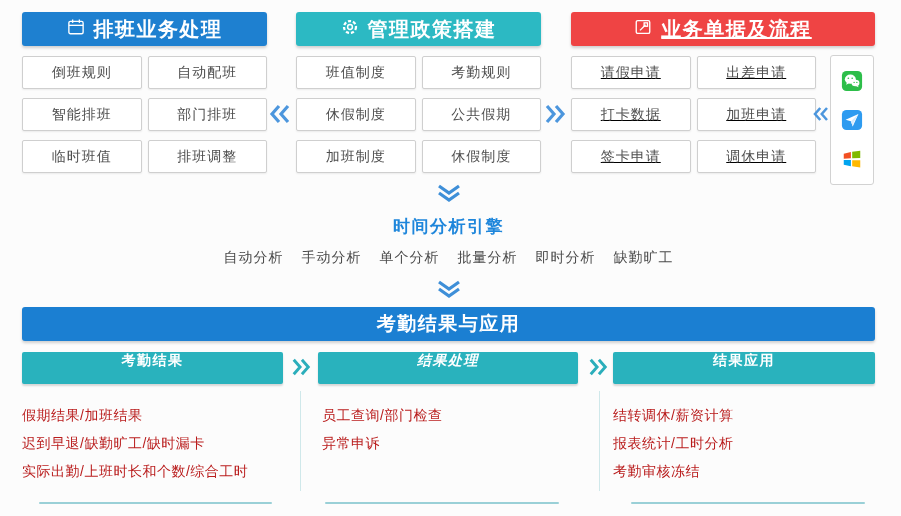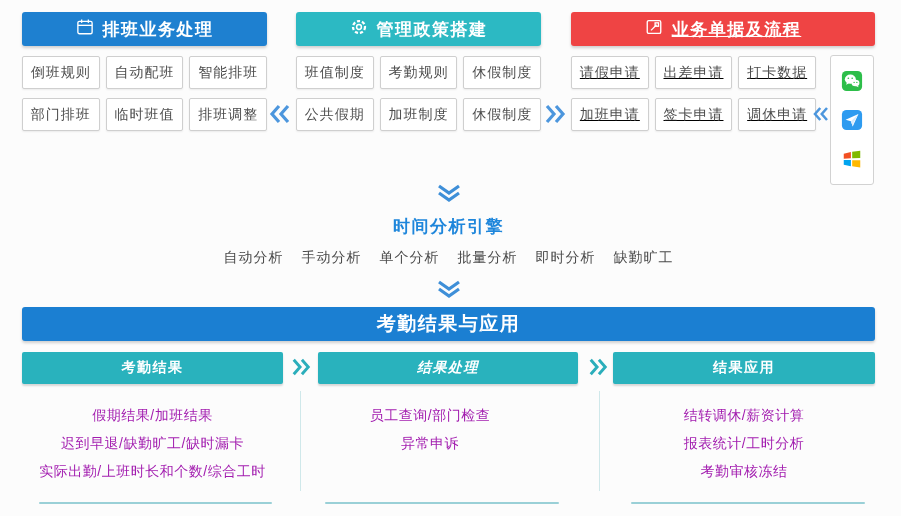--- a/index.html
+++ b/index.html
@@ -5,25 +5,25 @@
   html,body{margin:0;padding:0;background:#fff;}
   body{font-family:"Liberation Sans","DejaVu Sans",sans-serif;}
   .stage{position:relative;width:901px;height:516px;background:#fcfcfc;overflow:hidden;}
 
   
   .sec{position:absolute;top:12px;}
   .sec1{left:22px;width:245px;}
   .sec2{left:296px;width:245px;}
   .sec3{left:571px;width:304px;}
   .sec-header{height:34px;border-radius:3px;display:flex;align-items:center;justify-content:center;gap:9px;
-    color:#fff;font-weight:bold;font-size:17px;letter-spacing:1.5px;box-shadow:0 2px 3px rgba(0,0,0,.18);}
+    color:#fff;font-weight:bold;font-size:20px;letter-spacing:1.5px;box-shadow:0 2px 3px rgba(0,0,0,.18);}
   .hdr-blue{background:#1E80D0;}
   .hdr-teal{background:#2CB9C3;}
   .hdr-orange{background:#ef4444;text-decoration:underline;}
-  .grid{margin-top:10px;display:grid;grid-template-columns:1fr 1fr 1fr;column-gap:6px;row-gap:9px;}
+  .grid{margin-top:10px;display:grid;grid-template-columns:1fr 1fr;column-gap:6px;row-gap:9px;}
   .sec3 .grid{width:245px;text-decoration:underline;}
   .cell{height:31px;background:#fff;border:1px solid #cfcfcf;border-radius:2px;display:flex;align-items:center;
     justify-content:center;font-size:14px;color:#4d4d4d;box-shadow:0 1px 2px rgba(0,0,0,.07);letter-spacing:1px;}
 
   
   .icon-panel{position:absolute;top:43px;right:1px;width:42px;height:116px;border:1px solid #d2d2d2;border-radius:3px;
     background:#fff;display:flex;flex-direction:column;align-items:center;justify-content:space-around;padding:6px 0;}
 
   
   .arrow{position:absolute;width:24px;height:22px;}
@@ -40,31 +40,31 @@
   .modes{margin-top:11px;font-size:14px;color:#4a4a4a;}
   .modes span{margin:0 9px;letter-spacing:1px;}
   .chev2{margin-top:13px;}
 
   
   .banner{position:absolute;left:22px;top:307px;width:853px;height:34px;background:#1B7FD2;border-radius:3px;
     display:flex;align-items:center;justify-content:center;color:#fff;font-weight:bold;font-size:19px;
     letter-spacing:1.5px;box-shadow:0 2px 3px rgba(0,0,0,.18);}
 
   
-  .subbar{position:absolute;top:352px;height:32px;background:#29B2BD;border-radius:2px;display:flex;align-items:center;
+  .subbar{position:absolute;top:352px;height:32px;background:#29B2BD;border-radius:2px;display:flex;
     justify-content:center;color:#fff;font-weight:bold;font-size:14px;letter-spacing:1.5px;box-shadow:0 2px 2px rgba(0,0,0,.15);}
   .sb1{left:22px;width:261px;}
   .sb2{left:318px;width:260px;font-style:italic;}
   .sb3{left:613px;width:262px;}
 
   
-  .rcol{position:absolute;top:401px;text-align:center;font-size:14px;color:#a21caf;}
+  .rcol{position:absolute;top:401px;text-align:left;font-size:14px;color:#b91c1c;}
   .rcol div{line-height:28px;letter-spacing:0.5px;}
   .rc1{left:22px;width:261px;}
-  .rc2{left:300px;width:260px;}
+  .rc2{left:322px;width:260px;}
   .rc3{left:613px;width:262px;}
 
   .vdivider{position:absolute;top:391px;width:1px;height:100px;background:#cfe8ea;}
   .vd1{left:300px;}
   .vd2{left:599px;}
 
   .bline{position:absolute;top:502px;height:2px;background:#9ad0d7;border-radius:2px;}
   .bl1{left:39px;width:233px;}
   .bl2{left:325px;width:234px;}
   .bl3{left:631px;width:234px;}

